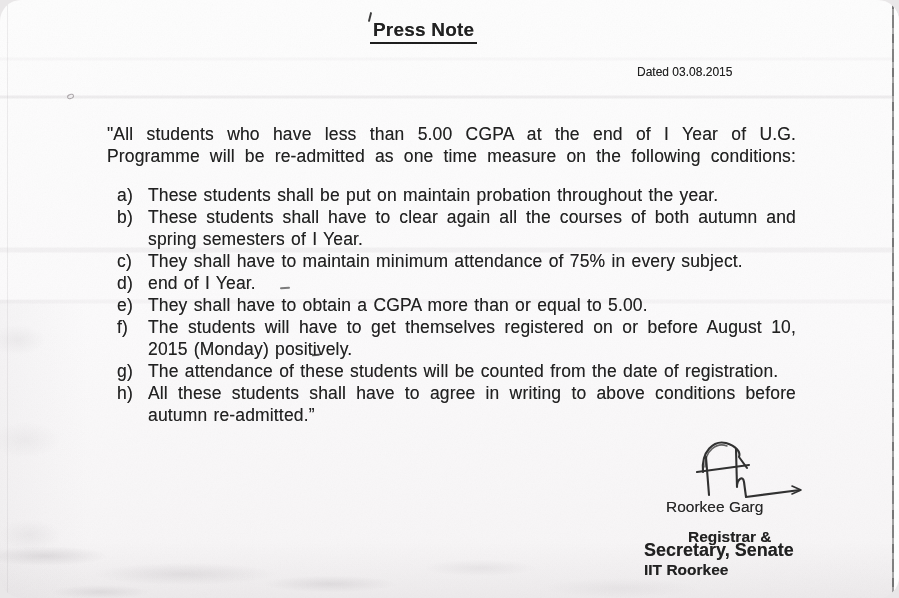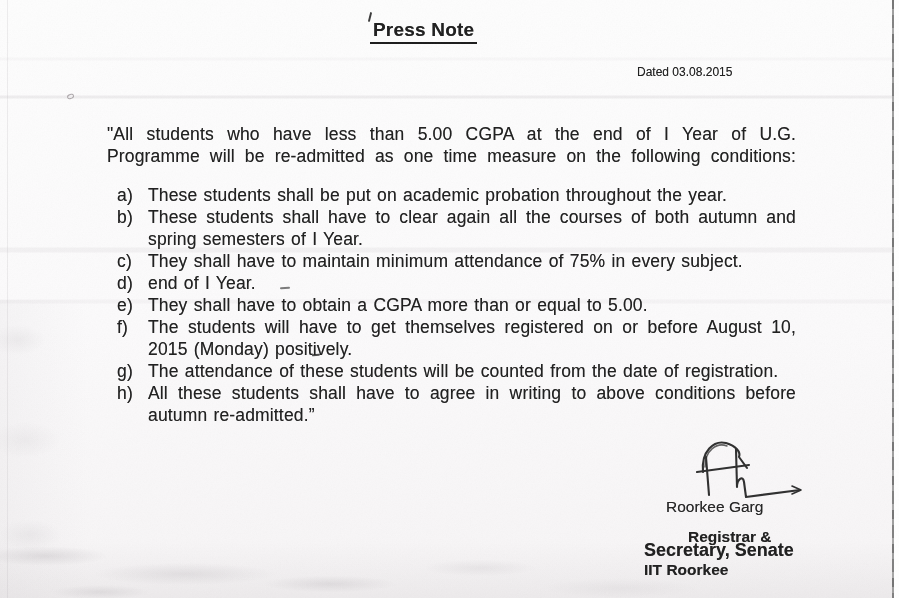--- a/index.html
+++ b/index.html
@@ -45,21 +45,21 @@
   .speck-curl { position:absolute; left:67px; top:94px; width:7px; height:5px;
     border:1px solid #9a9397; border-radius:60% 40% 50% 50%; transform:rotate(-14deg); opacity:.8; }
   .dash-positively { position:absolute; left:312px; top:354px; width:8px; height:2px;
     background:#4c4c4c; transform:rotate(-7deg); border-radius:1px; }
   .dash-backlog { position:absolute; left:280px; top:287px; width:10px; height:2px;
     background:#5a5a5a; transform:rotate(-4deg); border-radius:1px; opacity:.8; }
   .title-tick { position:absolute; left:369px; top:12px; width:2px; height:10px;
     background:#3a3a3a; transform:rotate(14deg); border-radius:1px; }
 
   
-  .txt-soft { text-shadow:0 0 .5px rgba(40,40,40,.55); }
+  .txt-soft { text-shadow:0 0 .5px rgba(40,40,40,.55);border-radius:21px; }
 
   .title { position:absolute; left:370px; top:18px;
     font-size:19px; font-weight:bold; letter-spacing:.2px; line-height:24px;
     border-bottom:2px solid #1b1b1b; padding:0 3px 0 3px; }
 
   .date { position:absolute; left:637px; top:62px; font-size:12px; line-height:20px; }
 
   .intro { position:absolute; left:107px; top:123px; width:689px;
     font-size:17.5px; letter-spacing:.15px; word-spacing:1.2px; }
 
@@ -100,21 +100,21 @@
 
   <div class="intro">
     <div class="line just">"All students who have less than 5.00 CGPA at the end of I Year of U.G.</div>
     <div class="line just">Programme will be re-admitted as one time measure on the following conditions:</div>
   </div>
 
   <div class="cond-list">
     <div class="cond">
       <div class="lbl">a)</div>
       <div class="ctxt">
-        <div class="line">These students shall be put on academic probation throughout the year.</div>
+        <div class="line">These students shall be put on maintain probation throughout the year.</div>
       </div>
     </div>
     <div class="cond">
       <div class="lbl">b)</div>
       <div class="ctxt">
         <div class="line just">These students shall have to clear again all the courses of both autumn and</div>
         <div class="line">spring semesters of I Year.</div>
       </div>
     </div>
     <div class="cond">

